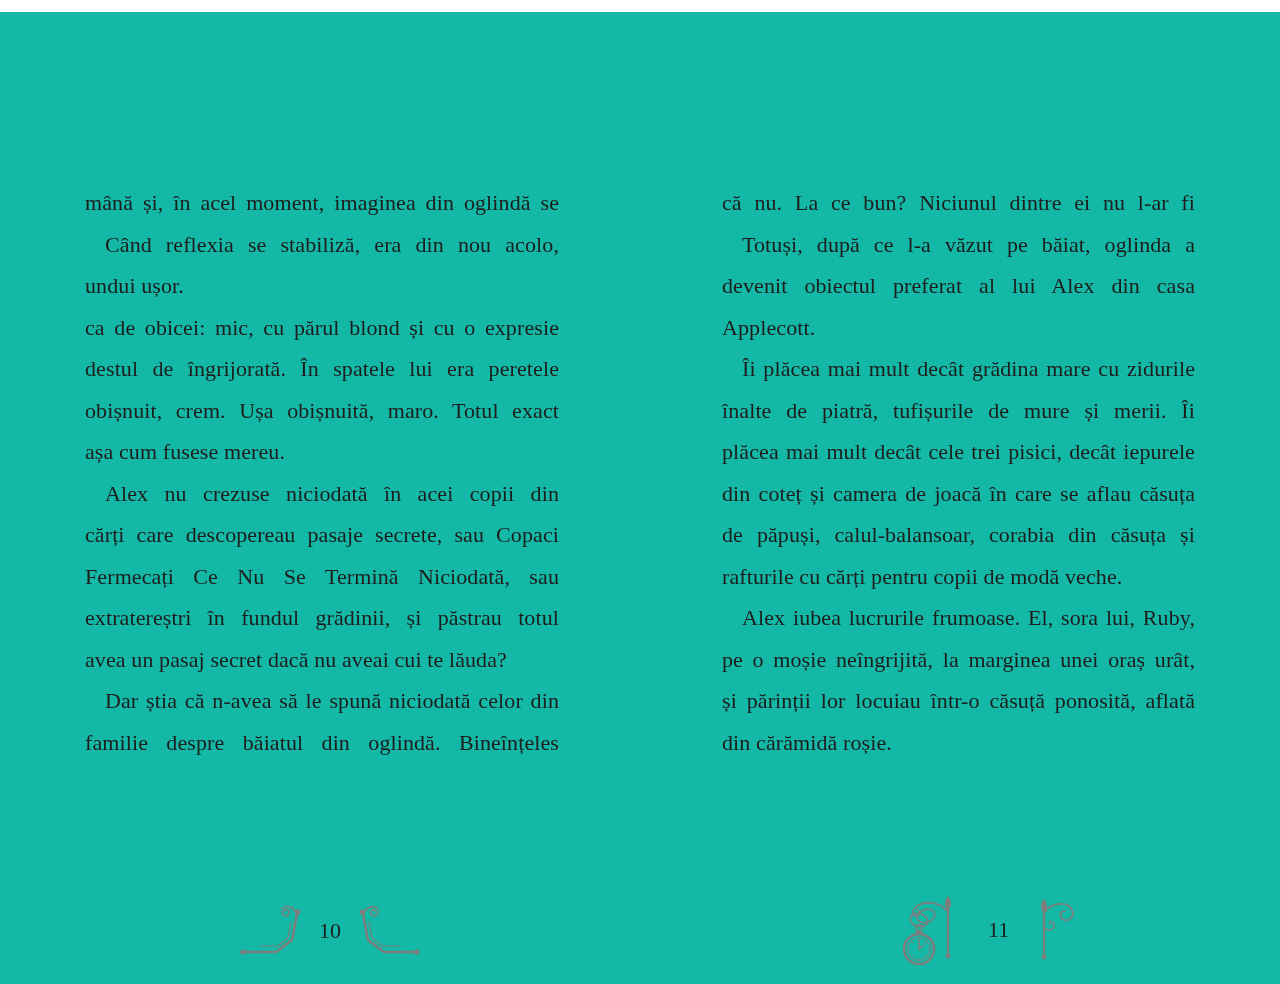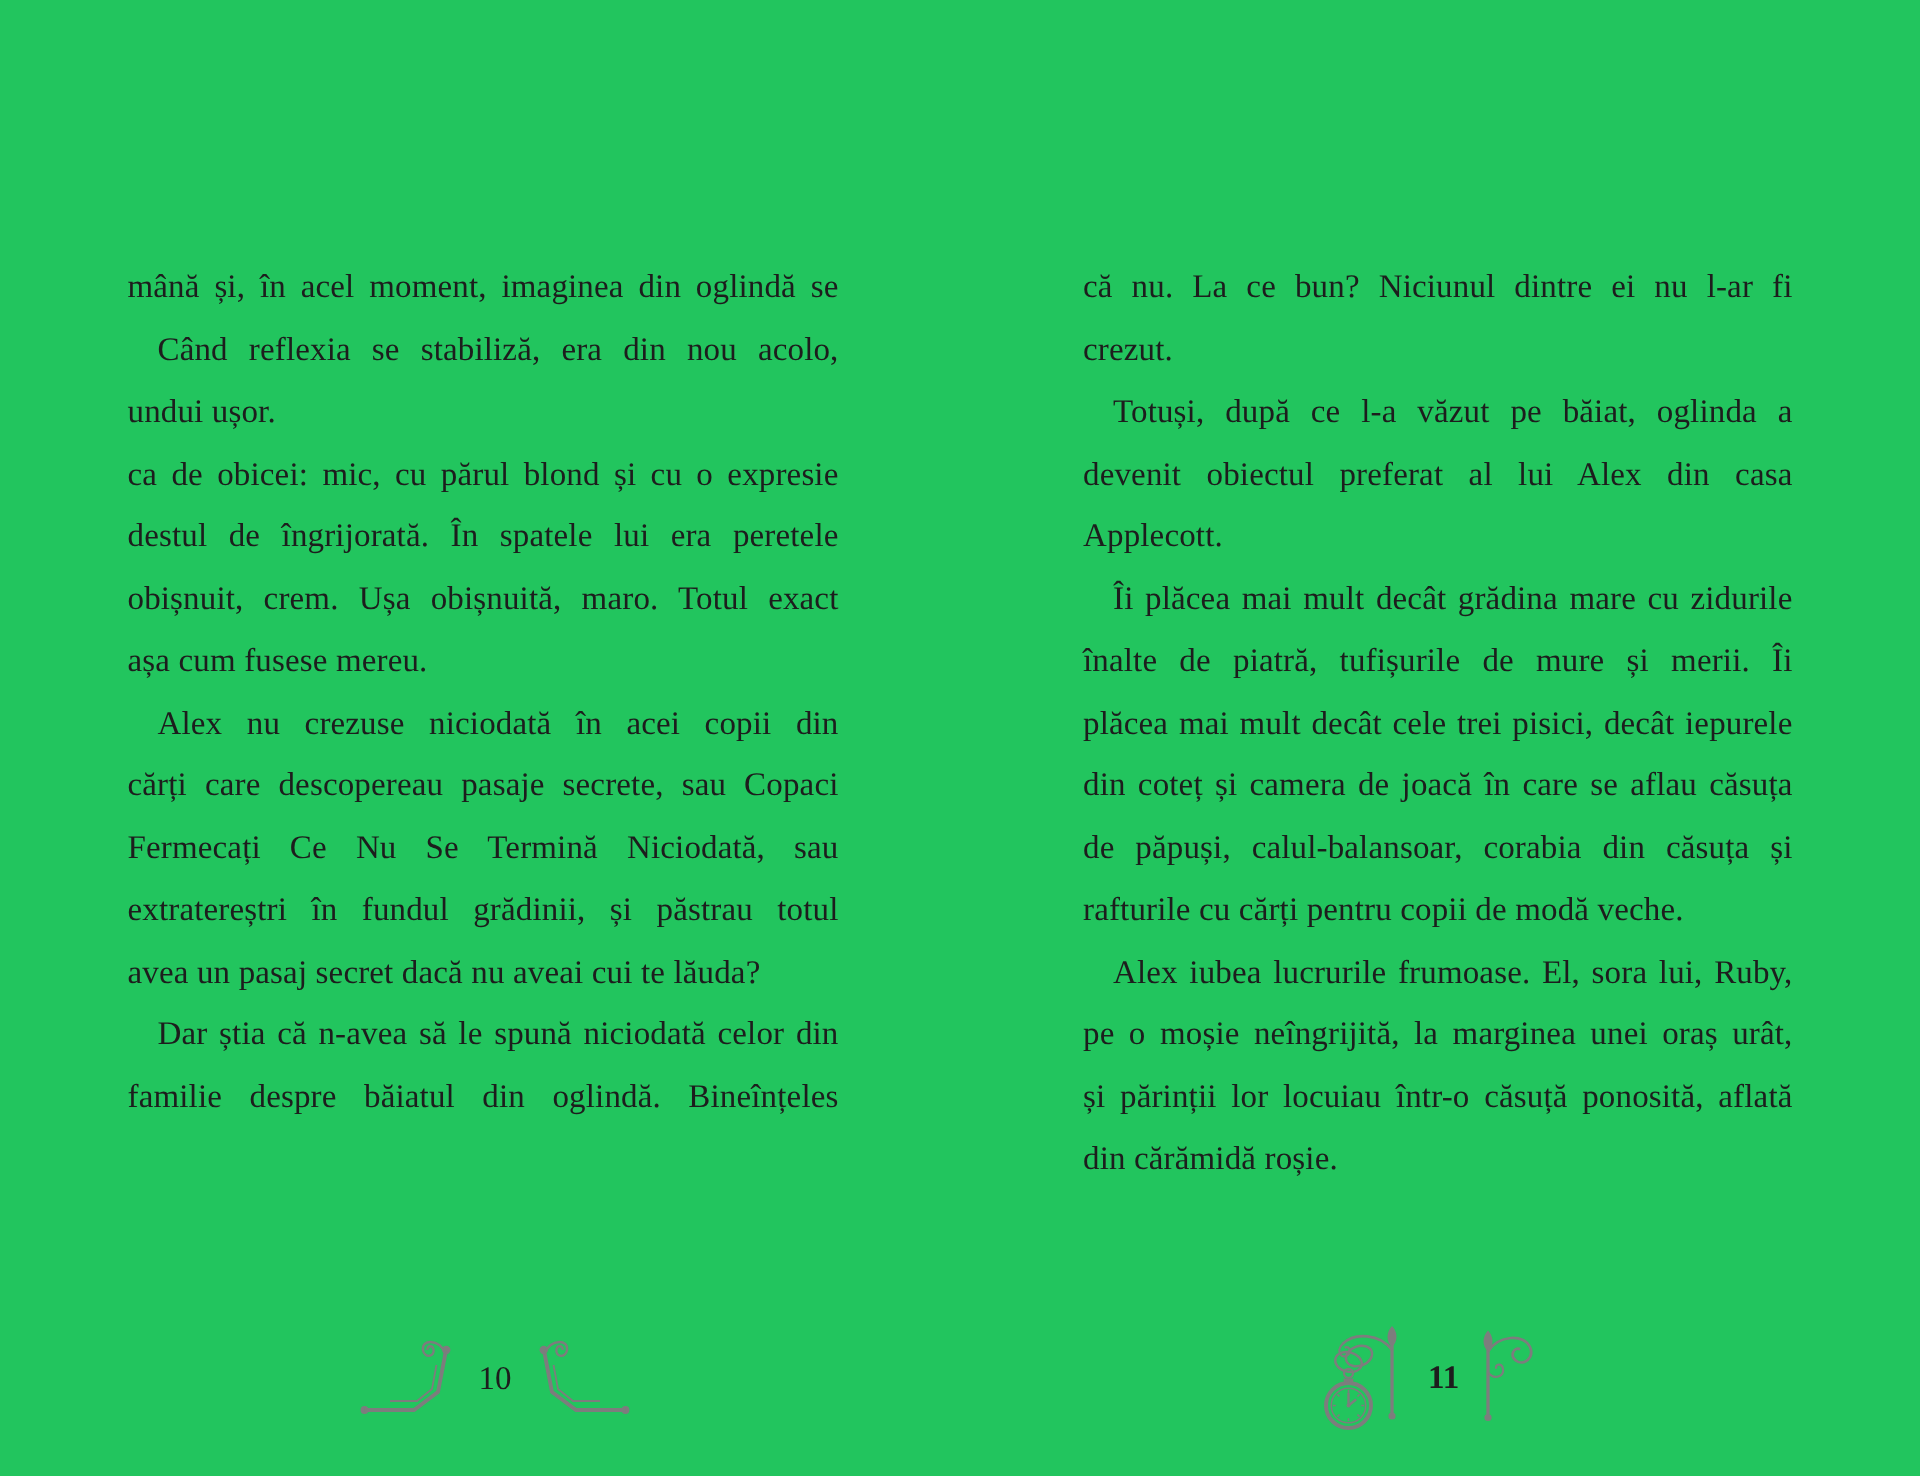--- a/index.html
+++ b/index.html
@@ -4,21 +4,21 @@
 <style>
   html,body{margin:0;padding:0;}
   body{
     width:1280px;height:984px;
     background:#ffffff;
     font-family:"Liberation Serif","DejaVu Serif",serif;
     color:#1d1d1d;
     overflow:hidden;
     position:relative;
   }
-  .spread{position:absolute;inset:0;background:#22c55e;}
+  .spread{position:absolute;inset:0;background:#14b8a6;margin-top:12px;}
   .textcol{
     position:absolute;
     top:170px;
   }
   .textcol.left{left:85px;width:474px;}
   .textcol.right{left:722px;width:473px;}
   .line{
     font-size:22px;
     line-height:41.5px;
     height:41.5px;
@@ -29,21 +29,21 @@
   }
   .line.pe{text-align-last:left;}   
   .line.in{text-indent:20px;}       
   .footer{
     position:absolute;
     display:flex;
     align-items:center;
     text-align:center;
   }
   .footer.left-page{left:238px;top:890px;gap:13px;}
-  .footer.right-page{left:876px;top:882px;gap:8px;font-weight:bold;}
+  .footer.right-page{left:896px;top:882px;gap:24px;}
   .pagenum{
     font-size:22px;
     color:#1d1d1d;
     line-height:1;
     padding:0 2px;
   }
   .orn svg{display:block;}
 </style>
 </head>
 <body>
@@ -62,21 +62,20 @@
     <div class="line">cărți care descopereau pasaje secrete, sau Copaci</div>
     <div class="line">Fermecați Ce Nu Se Termină Niciodată, sau</div>
     <div class="line">extratereștri în fundul grădinii, și păstrau totul</div>
     <div class="line pe">avea un pasaj secret dacă nu aveai cui te lăuda?</div>
     <div class="line in">Dar știa că n-avea să le spună niciodată celor din</div>
     <div class="line">familie despre băiatul din oglindă. Bineînțeles</div>
   </div>
 
   <div class="textcol right">
     <div class="line">că nu. La ce bun? Niciunul dintre ei nu l-ar fi</div>
-    <div class="line pe">crezut.</div>
     <div class="line in">Totuși, după ce l-a văzut pe băiat, oglinda a</div>
     <div class="line">devenit obiectul preferat al lui Alex din casa</div>
     <div class="line pe">Applecott.</div>
     <div class="line in">Îi plăcea mai mult decât grădina mare cu zidurile</div>
     <div class="line">înalte de piatră, tufișurile de mure și merii. Îi</div>
     <div class="line">plăcea mai mult decât cele trei pisici, decât iepurele</div>
     <div class="line">din coteț și camera de joacă în care se aflau căsuța</div>
     <div class="line">de păpuși, calul-balansoar, corabia din căsuța și</div>
     <div class="line pe">rafturile cu cărți pentru copii de modă veche.</div>
     <div class="line in">Alex iubea lucrurile frumoase. El, sora lui, Ruby,</div>

